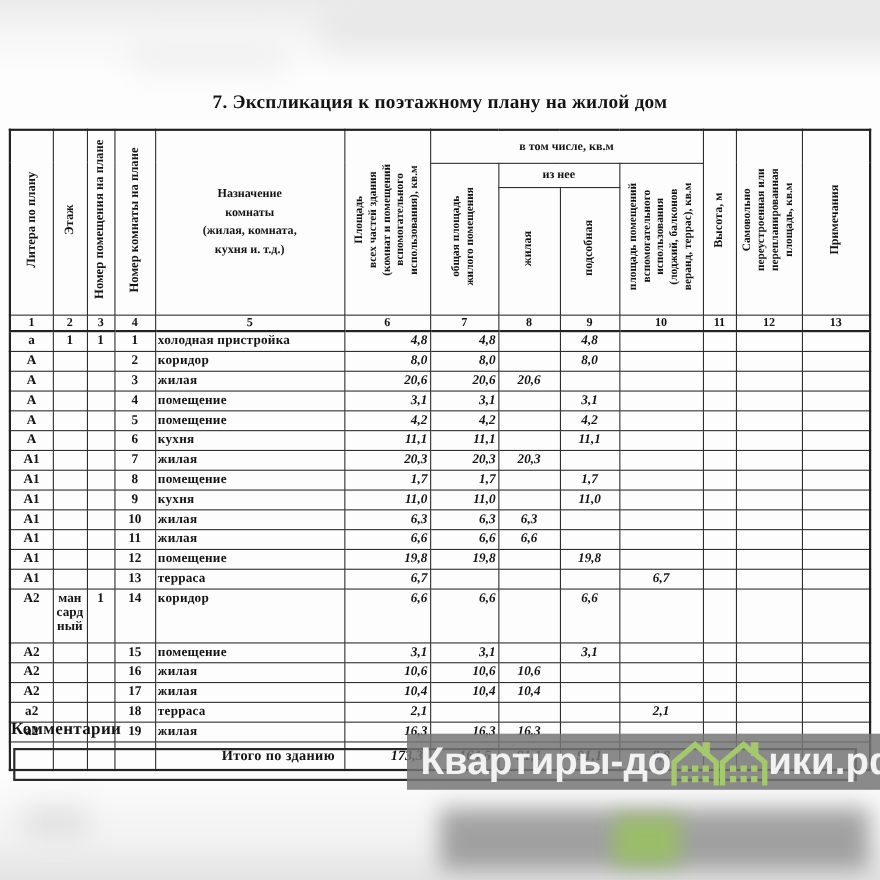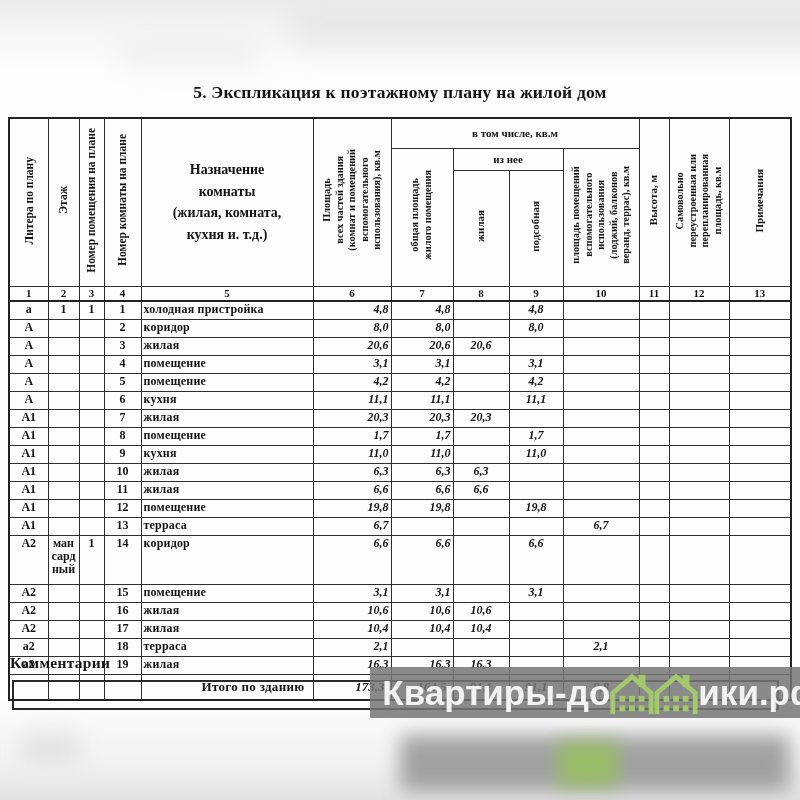--- a/index.html
+++ b/index.html
@@ -12,21 +12,21 @@
     font-size:17.5px;font-weight:bold;letter-spacing:.2px;white-space:nowrap;}
   table.expl{position:absolute;top:117px;left:8px;width:782px;border-collapse:collapse;
     table-layout:fixed;border:2px solid #222;}
   .expl th,.expl td{border:1px solid #2e2e2e;padding:0;overflow:hidden;}
   .expl th{font-weight:bold;vertical-align:middle;text-align:center;}
   .vert{display:inline-block;writing-mode:vertical-rl;transform:rotate(180deg);
     white-space:pre-line;line-height:1.22;text-align:center;}
   .h-rot14{font-size:11.5px;}
   .h-small{font-size:10.3px;}
   .h-mid{font-size:11px;}
-  .h5{font-size:14px;font-weight:bold;white-space:pre-line;line-height:1.55;text-align:center;}
+  .h5{font-size:11px;font-weight:bold;white-space:pre-line;line-height:1.55;text-align:center;}
   tr.hr1{height:30px;} tr.hr2{height:22px;} tr.hr3{height:116px;}
   tr.numrow{height:15px;}
   tr.numrow th{font-size:11px;border-bottom:2px solid #222;}
   tbody.data td{height:15px;font-size:12px;line-height:13px;vertical-align:top;padding:1px 2px;}
   tbody.data tr:first-child td{border-top:2px solid #222;}
   tbody.data tr.tall td{height:46px;}
   td.c-lit{text-align:center;font-weight:bold;font-size:12px;}
   td.c-et{text-align:center;font-weight:bold;font-size:11px;line-height:12px;word-break:break-all;}
   td.c-pom,td.c-komn{text-align:center;font-weight:bold;}
   td.c-name{font-weight:bold;font-size:12.5px;padding-left:6px;letter-spacing:.2px;}
@@ -48,21 +48,21 @@
 <body>
 
 <div class="page">
 
   <div class="smudge" style="top:12px;left:290px;width:620px;height:34px;background:#d9d9d9;filter:blur(15px);opacity:.55;"></div>
   <div class="smudge" style="top:40px;left:120px;width:140px;height:26px;background:#e3e3e3;filter:blur(14px);opacity:.5;"></div>
   <div class="smudge" style="top:735px;left:400px;width:390px;height:56px;background:#8d8d8d;filter:blur(10px);opacity:.8;"></div>
   <div class="smudge" style="top:742px;left:558px;width:60px;height:44px;background:#9abf66;filter:blur(9px);opacity:.95;"></div>
   <div class="smudge" style="top:733px;left:22px;width:58px;height:30px;background:#dedede;filter:blur(11px);opacity:.8;"></div>
 
-  <div class="title">5. Экспликация к поэтажному плану на жилой дом</div>
+  <div class="title">7. Экспликация к поэтажному плану на жилой дом</div>
 
   <table class="expl">
     <colgroup>
       <col style="width:39px">
         <col style="width:31px">
         <col style="width:25px">
         <col style="width:37px">
       <col style="width:172px">
         <col style="width:78px">
         <col style="width:62px">

